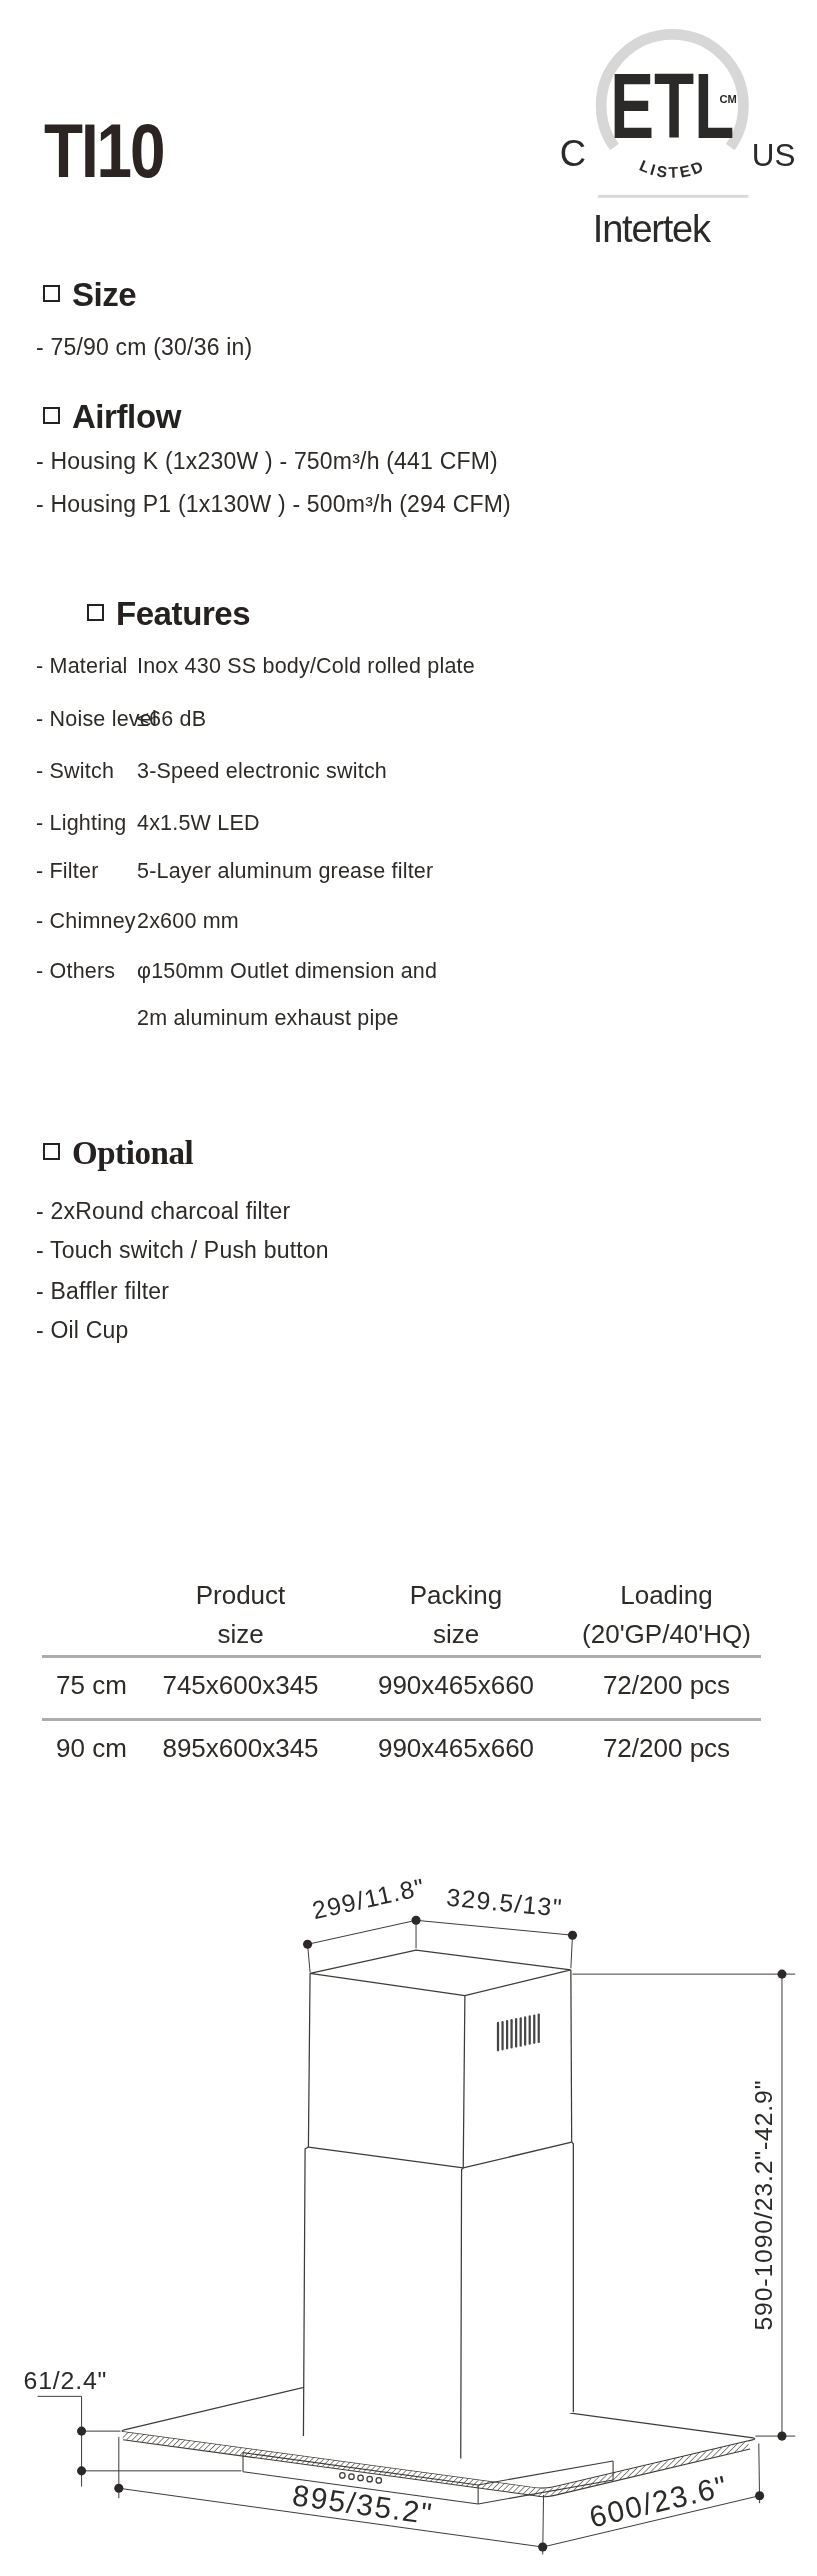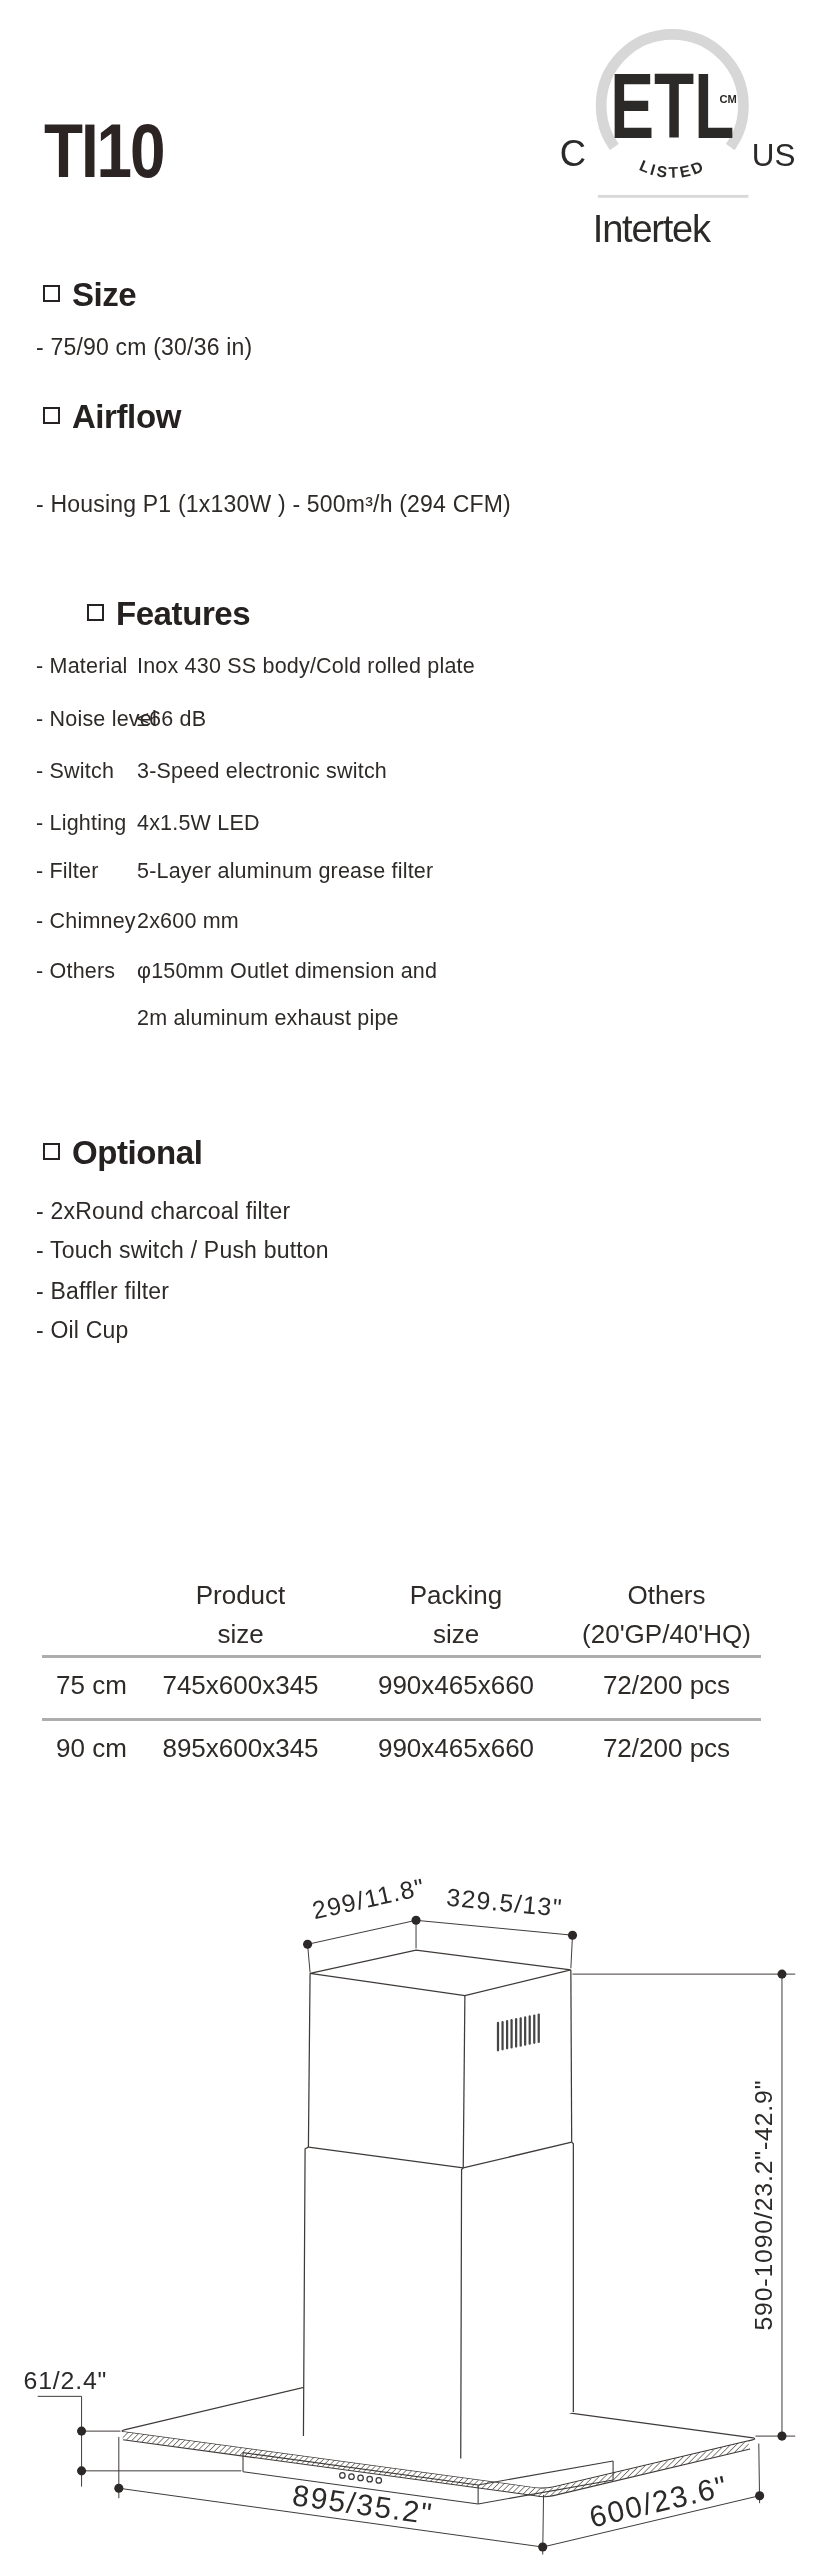--- a/index.html
+++ b/index.html
@@ -50,20 +50,21 @@
   <div class="sec-header" style="top:278px;">
     <span class="sq"></span>
     <span class="sec-title">Size</span>
   </div>
   <div class="item" style="top:334px;">- 75/90 cm (30/36 in)</div>
 
   <div class="sec-header" style="top:400px;">
     <span class="sq"></span>
     <span class="sec-title">Airflow</span>
   </div>
+  <div class="item" style="top:448px;">- Housing K (1x230W ) - 750m³/h (441 CFM)</div>
   <div class="item" style="top:491px;">- Housing P1 (1x130W ) - 500m³/h (294 CFM)</div>
 
   <div class="sec-header" style="top:597px;padding-left:44px;">
     <span class="sq"></span>
     <span class="sec-title">Features</span>
   </div>
   <div class="f-label" style="top:654px;">- Material</div>
   <div class="f-value" style="top:654px;">Inox 430 SS body/Cold rolled plate</div>
   <div class="f-label" style="top:707px;">- Noise level</div>
   <div class="f-value" style="top:707px;">≤66 dB</div>
@@ -72,21 +73,21 @@
   <div class="f-label" style="top:811px;">- Lighting</div>
   <div class="f-value" style="top:811px;">4x1.5W LED</div>
   <div class="f-label" style="top:859px;">- Filter</div>
   <div class="f-value" style="top:859px;">5-Layer aluminum grease filter</div>
   <div class="f-label" style="top:909px;">- Chimney</div>
   <div class="f-value" style="top:909px;">2x600 mm</div>
   <div class="f-label" style="top:959px;">- Others</div>
   <div class="f-value" style="top:959px;">φ150mm Outlet dimension and</div>
   <div class="f-value" style="top:1006px;">2m aluminum exhaust pipe</div>
 
-  <div class="sec-header" style="top:1136px;">
+  <div class="sec-header" style="top:1136px;font-family:Liberation Serif, serif;">
     <span class="sq"></span>
     <span class="sec-title">Optional</span>
   </div>
   <div class="item" style="top:1198px;">- 2xRound charcoal filter</div>
   <div class="item" style="top:1237px;">- Touch switch / Push button</div>
   <div class="item" style="top:1278px;">- Baffler filter</div>
   <div class="item" style="top:1317px;">- Oil Cup</div>
 
 
   <div class="dim-table">
@@ -94,21 +95,21 @@
       <div></div>
       <div>
         <div>Product</div>
         <div>size</div>
       </div>
       <div>
         <div>Packing</div>
         <div>size</div>
       </div>
       <div>
-        <div>Others</div>
+        <div>Loading</div>
         <div>(20'GP/40'HQ)</div>
       </div>
     </div>
     <div class="t-rule" style="top:79px;"></div>
     <div class="t-grid t-row" style="top:94px;">
       <div>75 cm</div>
       <div>745x600x345</div>
       <div>990x465x660</div>
       <div>72/200 pcs</div>
     </div>

